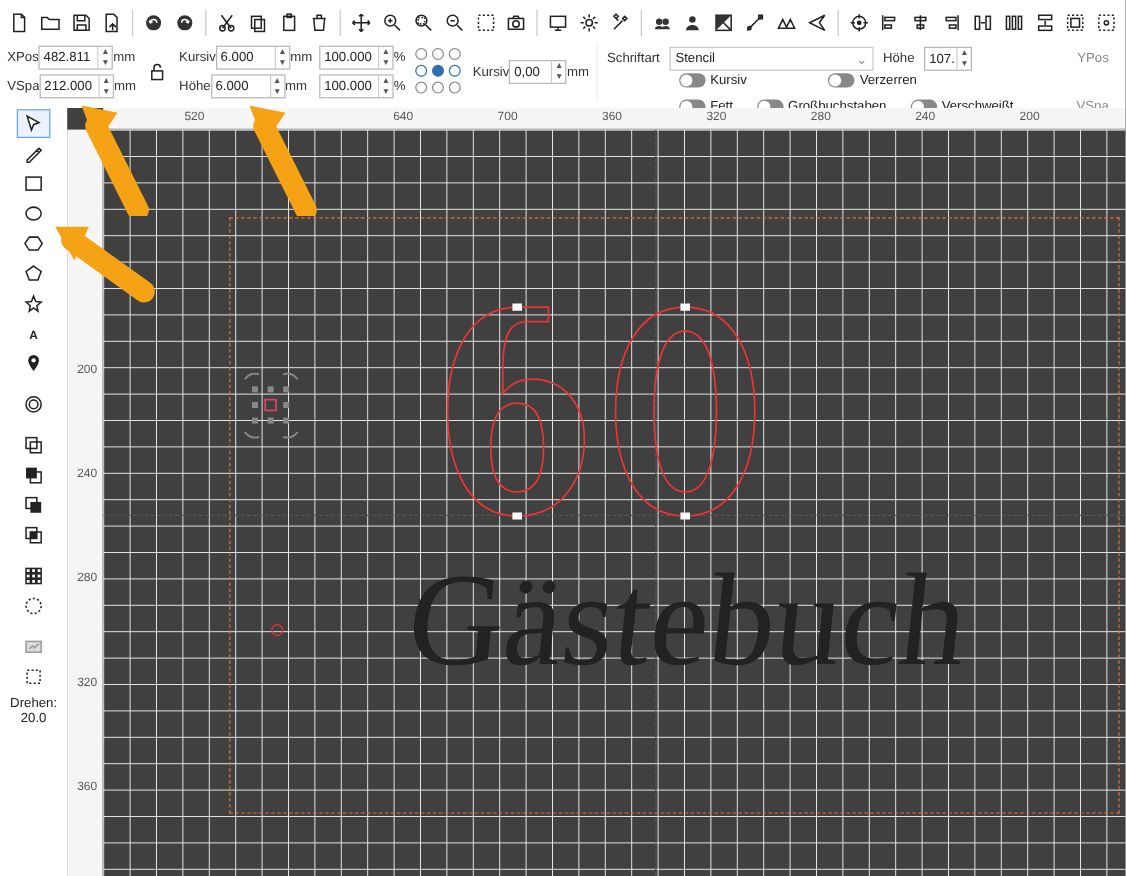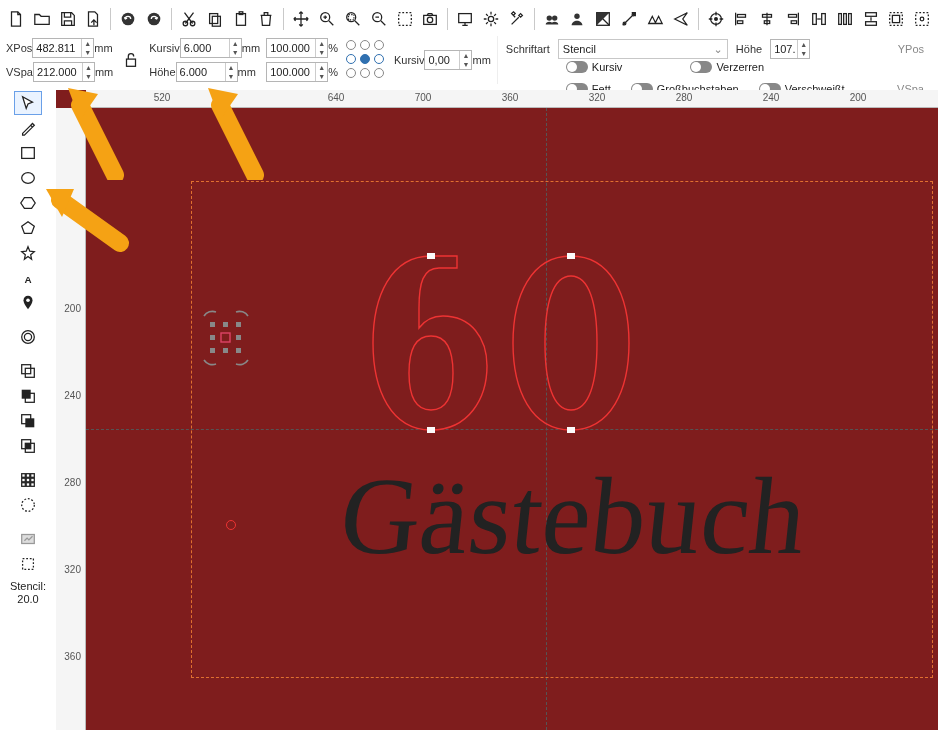--- a/index.html
+++ b/index.html
@@ -30,21 +30,21 @@
   .toggle .sw{width:22px;height:12px;border-radius:6px;background:#888;position:relative}
   .toggle .sw::after{content:'';position:absolute;width:10px;height:10px;border-radius:50%;background:#fff;top:1px;left:1px}
   
   .leftcol{position:absolute;left:1px;top:90px;width:54px;height:640px;background:#fff}
   .leftcol .cell{width:28px;height:24px;margin:1px auto;display:flex;align-items:center;justify-content:center;cursor:pointer;border:1px solid transparent}
   .leftcol .cell.sel{border:1px solid #6aa0e8;background:#eaf3ff}
   .leftcol .cell svg{width:18px;height:18px;stroke:#222;fill:none;stroke-width:1.4}
   .leftcol .vsep{height:8px}
   .radiuslbl{font-size:11px;text-align:center;margin-top:4px;line-height:13px;color:#333}
   
-  .canvasarea{position:absolute;left:56px;top:90px;right:0;bottom:0;background:#7f1d1d}
+  .canvasarea{position:absolute;left:56px;top:90px;right:0;bottom:0;background:#404040}
   .ruler-h{position:absolute;left:30px;top:0;right:0;height:18px;background:#f5f5f5;border-bottom:1px solid #bbb;font-size:10px}
   .ruler-v{position:absolute;left:0;top:18px;width:30px;bottom:0;background:#f5f5f5;border-right:1px solid #bbb;font-size:10px}
   .rnum-h{position:absolute;top:2px;font-size:10px;color:#555;transform:translateX(-50%)}
   .rnum-v{position:absolute;right:4px;font-size:10px;color:#555;transform:translateY(-50%)}
   .viewport{position:absolute;left:30px;top:18px;right:0;bottom:0;overflow:hidden;
     background-image:
       linear-gradient(to right,#e6e6e6 0.5px,transparent 0.5px),
       linear-gradient(to bottom,#e6e6e6 0.5px,transparent 0.5px);
     background-size:22px 22px}
   .docrect{position:absolute;border:1px dashed #e07030}
@@ -535,21 +535,21 @@
       <svg viewBox="0 0 20 20">
         <rect x="3" y="5" width="14" height="10" fill="#ddd" stroke="#999"></rect>
         <path d="M6 12l3-3 2 2 4-4" stroke="#999"></path>
       </svg>
     </div>
   <div class="cell">
       <svg viewBox="0 0 20 20">
         <rect x="4" y="4" width="12" height="12" stroke-dasharray="2"></rect>
       </svg>
     </div>
-  <div class="radiuslbl"><span>Stencil:</span><br><span>20.0</span></div>
+  <div class="radiuslbl"><span>Drehen:</span><br><span>20.0</span></div>
 </div>
 
 <div class="canvasarea">
   <div class="ruler-h">
     <span class="rnum-h" style="left:76px">520</span>
     <span class="rnum-h" style="left:250px">640</span>
     <span class="rnum-h" style="left:337px">700</span>
     <span class="rnum-h" style="left:424px">360</span>
     <span class="rnum-h" style="left:511px">320</span>
     <span class="rnum-h" style="left:598px">280</span>

